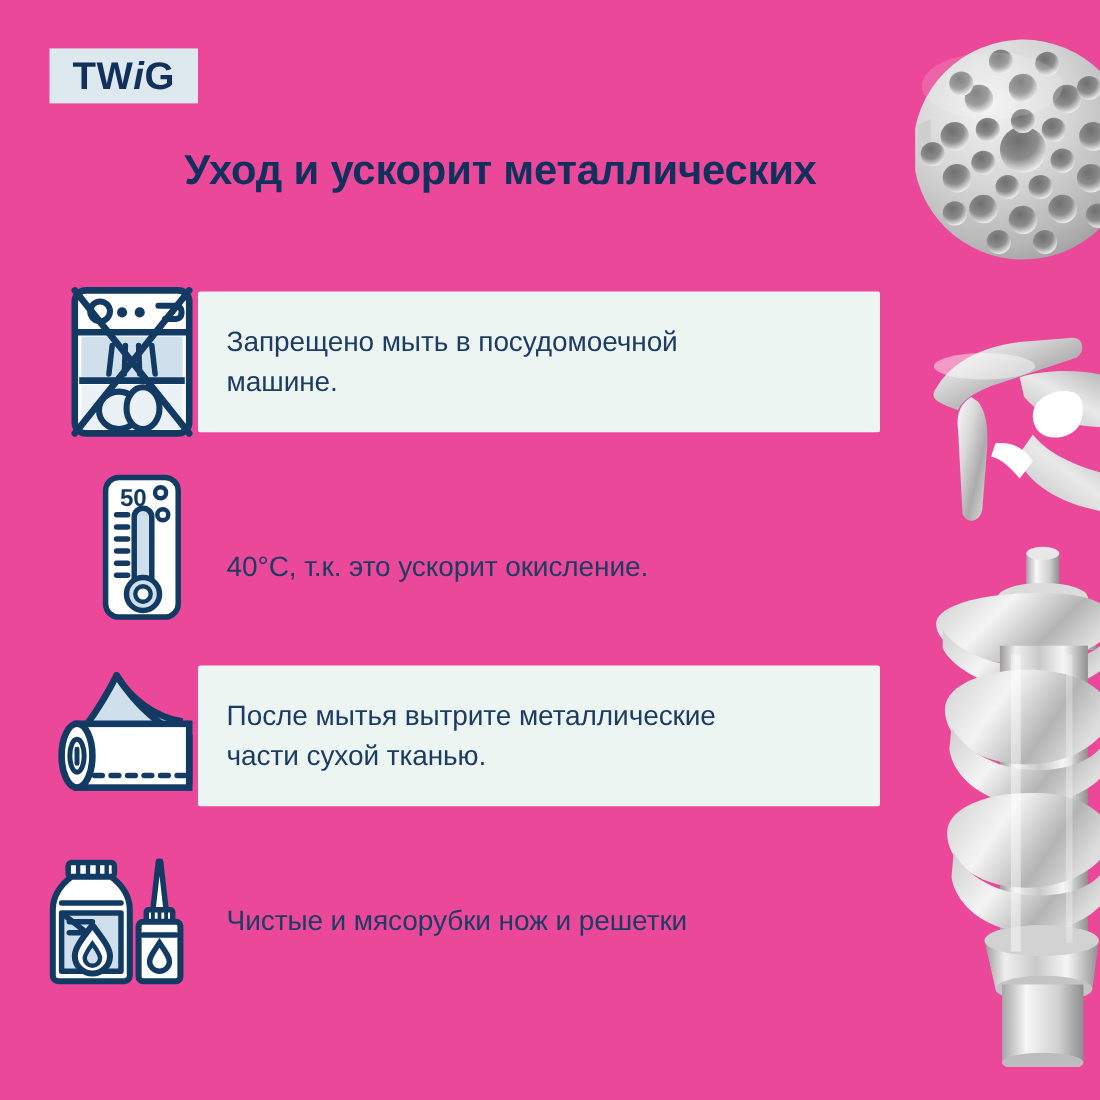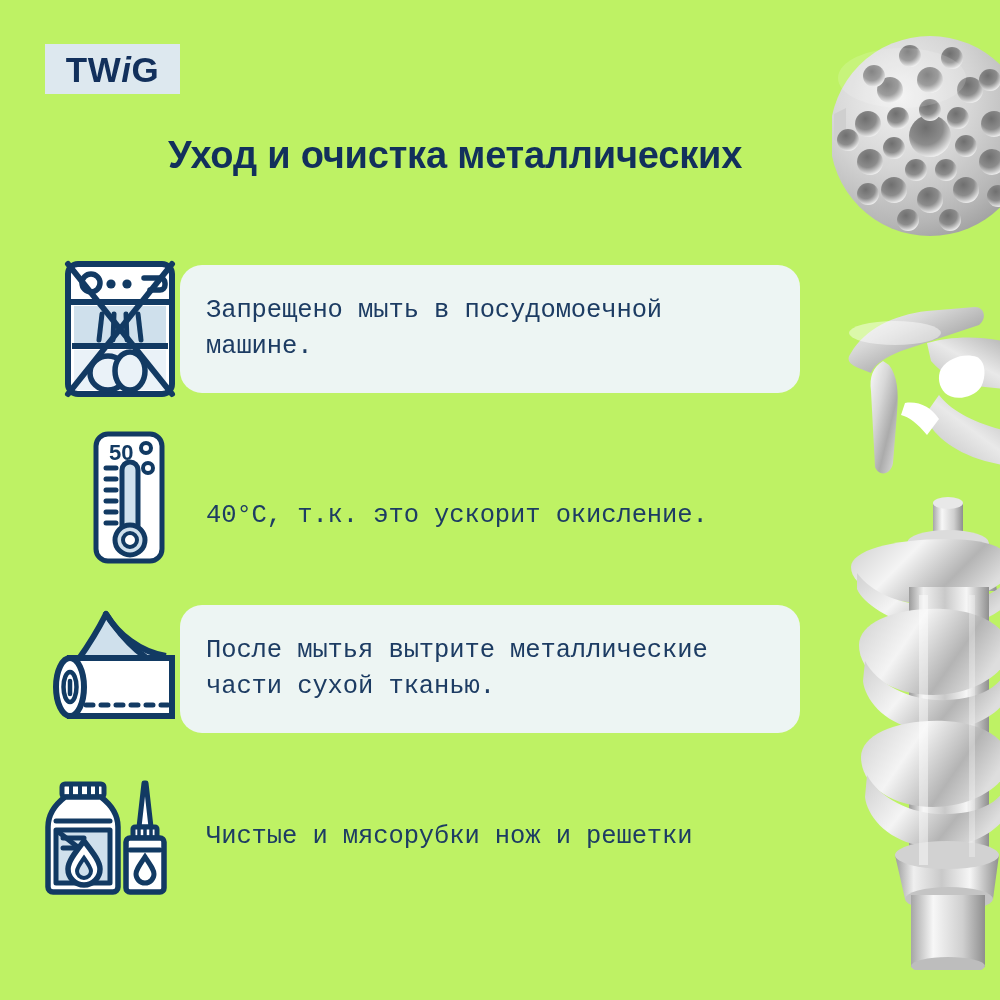--- a/index.html
+++ b/index.html
@@ -3,21 +3,21 @@
 <meta charset="utf-8">
 <style>
   html,body{margin:0;padding:0;}
   body{
     width:1000px;height:1000px;
     background:#ffffff;
     font-family:"Liberation Sans", sans-serif;
     overflow:hidden;
     position:relative;
   }
-  .page{position:relative;width:1000px;height:1000px;background:#bef264;}
+  .page{position:relative;width:1000px;height:1000px;background:#ec4899;}
 
   
   .logo-badge{
     position:absolute;left:45px;top:44px;
     width:135px;height:50px;
     background:#dde8ef;
     display:flex;align-items:center;justify-content:center;
   }
   .logo-text{
     font-size:35px;font-weight:700;color:#12305c;
@@ -35,24 +35,23 @@
     letter-spacing:-0.2px;
   }
 
   
   .row{position:absolute;display:flex;align-items:center;}
   .row .icon-wrap{
     width:150px;flex:0 0 150px;
     display:flex;align-items:center;justify-content:flex-end;
   }
   .callout{
-    border-radius:22px;
+    border-radius:2px;
     padding:26px 24px 26px 26px;
     box-sizing:border-box;
-    font-family:Liberation Mono, monospace;
   }
   .callout.filled{background:#edf5f3;}
   .callout.plain{background:transparent;}
   .callout p{
     margin:0;
     color:#1d3c63;
     font-size:25.5px;
     line-height:1.42;
     letter-spacing:-0.1px;
     font-weight:400;
@@ -79,21 +78,21 @@
 
 <div class="page">
 
   <div class="logo-badge">
     <span class="logo-text">
       <span>TW</span><span class="lc">i</span><span>G</span>
     </span>
   </div>
 
   <div class="title">
-    <div>Уход и очистка металлических</div>
+    <div>Уход и ускорит металлических</div>
   </div>
 
   <div class="row" id="row1">
     <div class="icon-wrap">
       <svg width="120" height="142" viewBox="0 0 120 142">
         <rect x="8" y="6" width="104" height="130" rx="10" fill="#ffffff" stroke="#123a63" stroke-width="6"></rect>
         <rect x="14" y="48" width="92" height="40" fill="#cfe0ec"></rect>
         <rect x="14" y="92" width="92" height="40" fill="#eaf2f8"></rect>
         <line x1="10" y1="44" x2="110" y2="44" stroke="#123a63" stroke-width="6"></line>
         <line x1="12" y1="88" x2="108" y2="88" stroke="#123a63" stroke-width="6"></line>

